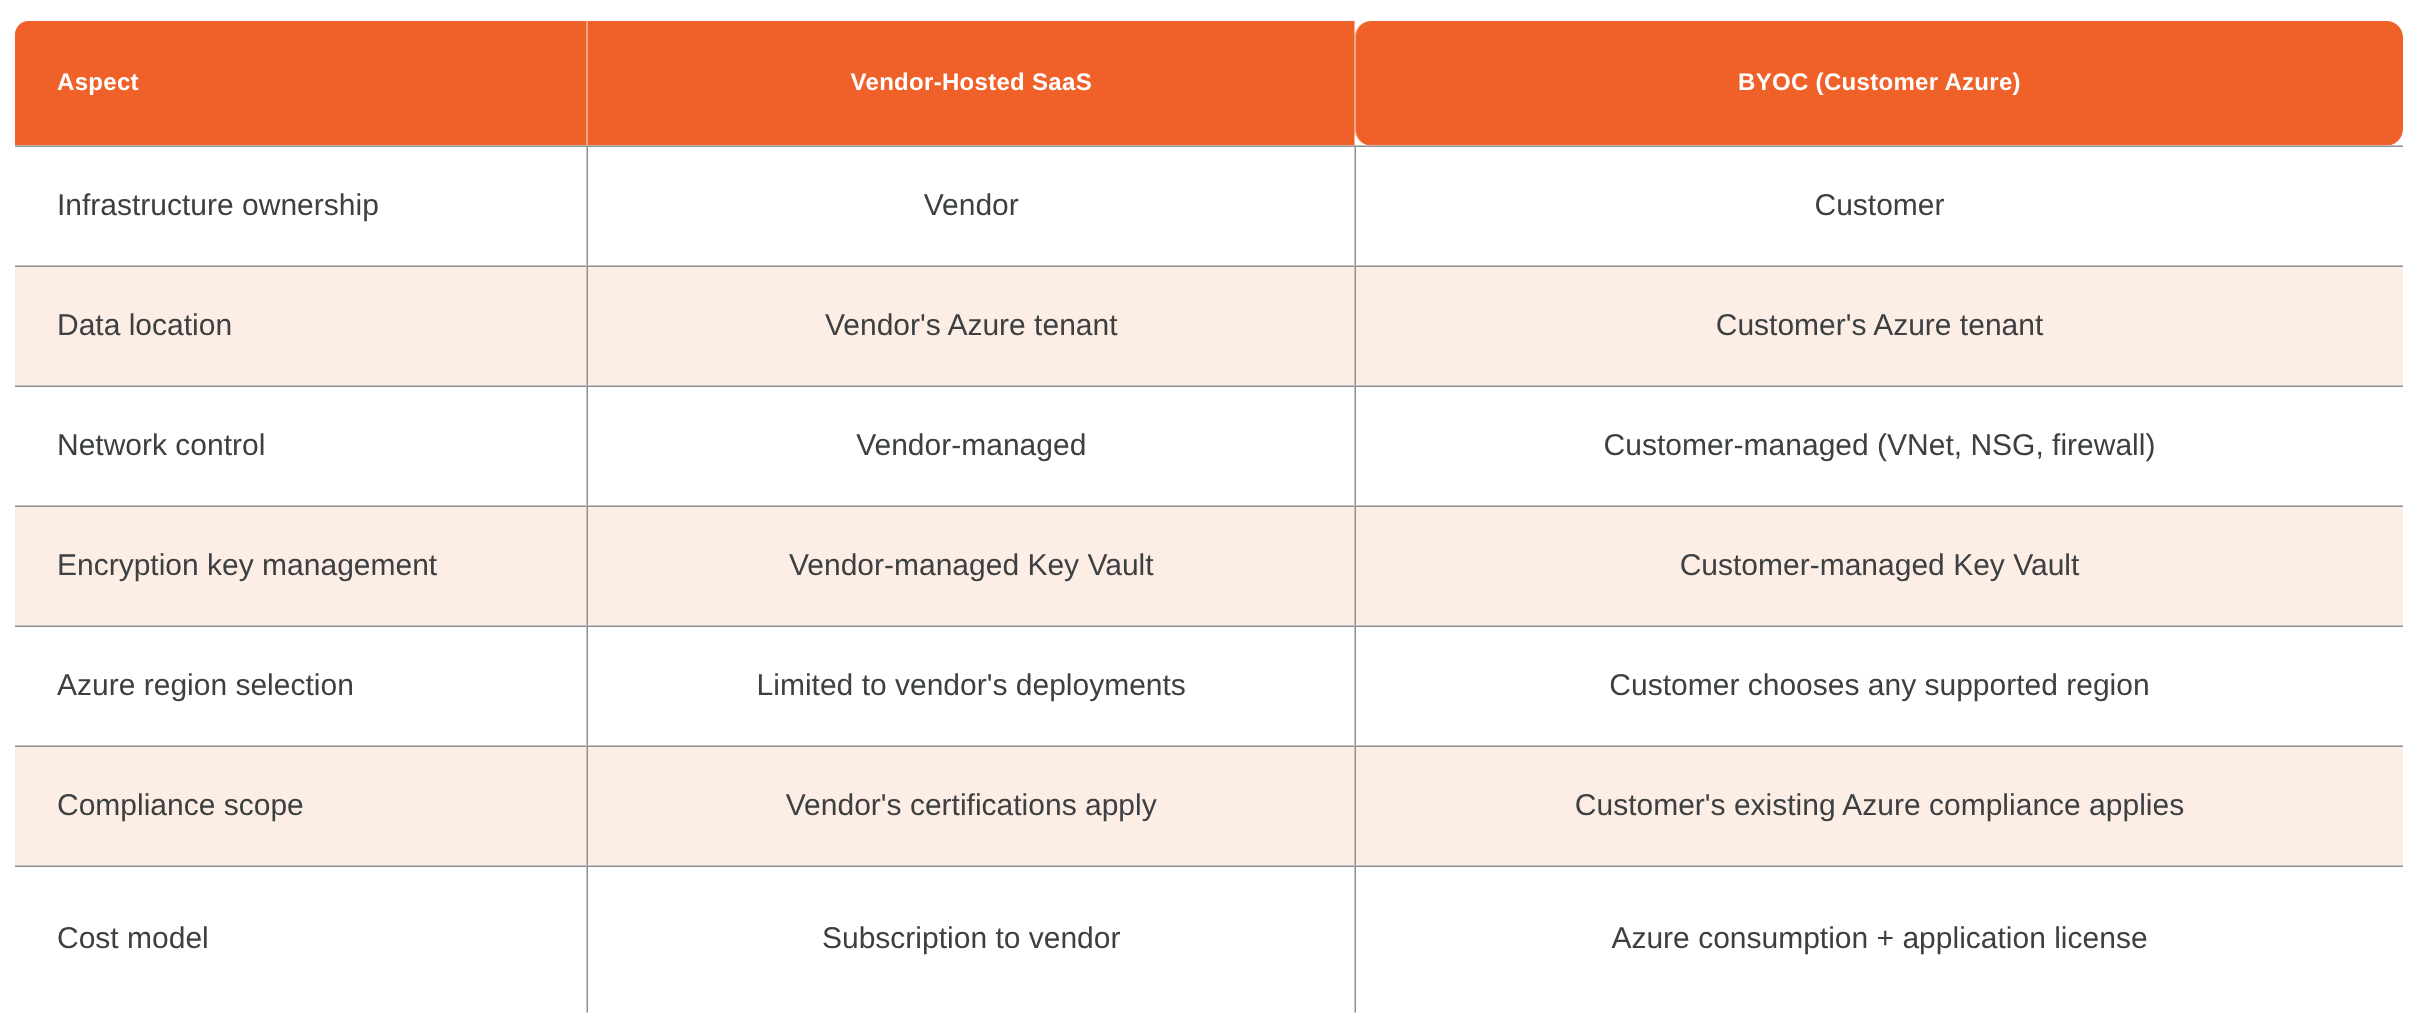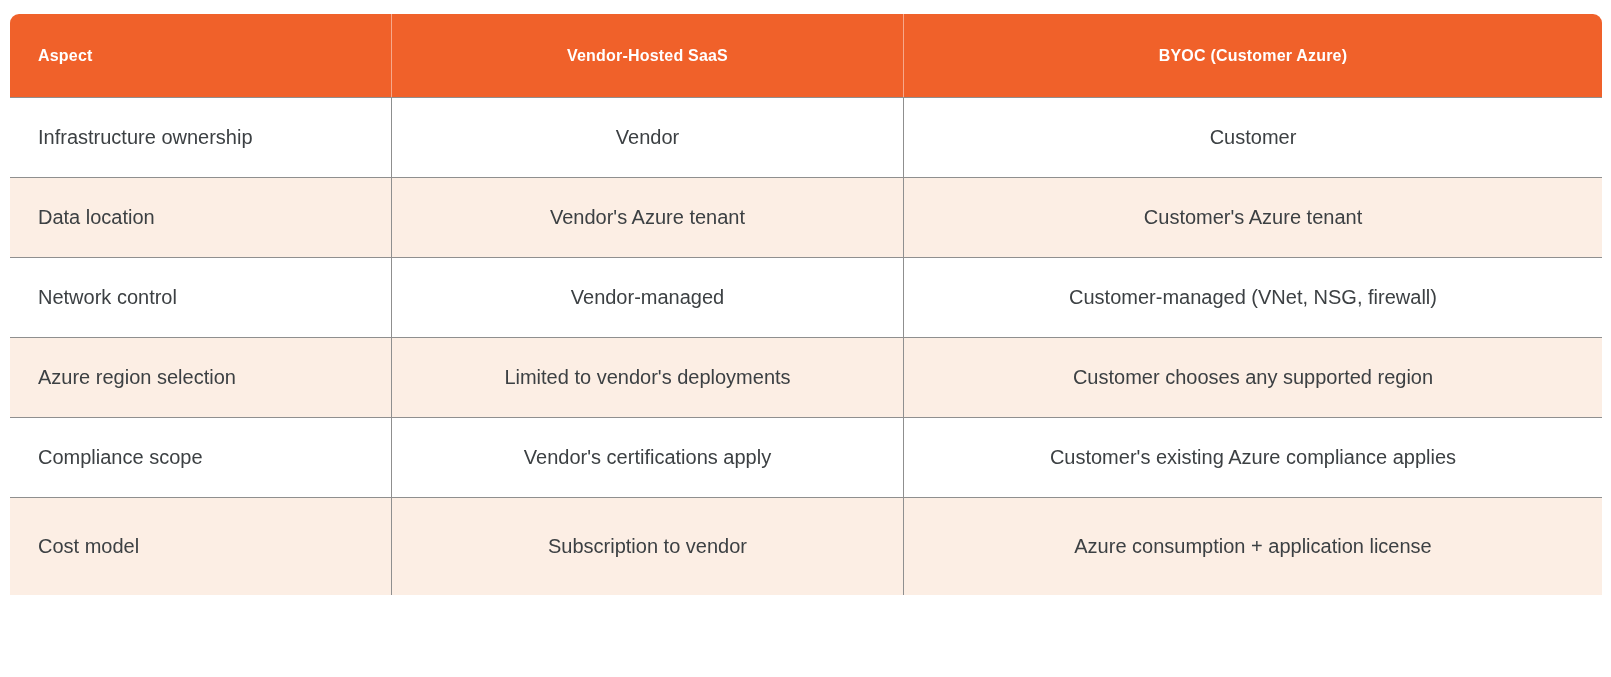--- a/index.html
+++ b/index.html
@@ -44,20 +44,21 @@
     padding: 0 10px;
     letter-spacing: 0.2px;
   }
   thead th:first-child {
     text-align: left;
     padding-left: 28px;
     border-top-left-radius: 9px;
   }
   thead th:last-child {
     border-top-right-radius: 9px;
+    border-radius: 11px;
   }
   thead th + th {
     border-left: 1px solid var(--header-divider);
   }
   tbody td {
     font-size: 20px;
     height: 79px;
     text-align: center;
     vertical-align: middle;
     padding: 0 10px;
@@ -109,20 +110,25 @@
     <td>Vendor's Azure tenant</td>
     <td>Customer's Azure tenant</td>
   </tr>
 
   <tr>
     <td class="aspect">Network control</td>
     <td>Vendor-managed</td>
     <td>Customer-managed (VNet, NSG, firewall)</td>
   </tr>
 
+  <tr>
+    <td class="aspect">Encryption key management</td>
+    <td>Vendor-managed Key Vault</td>
+    <td>Customer-managed Key Vault</td>
+  </tr>
 
   <tr>
     <td class="aspect">Azure region selection</td>
     <td>Limited to vendor's deployments</td>
     <td>Customer chooses any supported region</td>
   </tr>
 
   <tr>
     <td class="aspect">Compliance scope</td>
     <td>Vendor's certifications apply</td>

